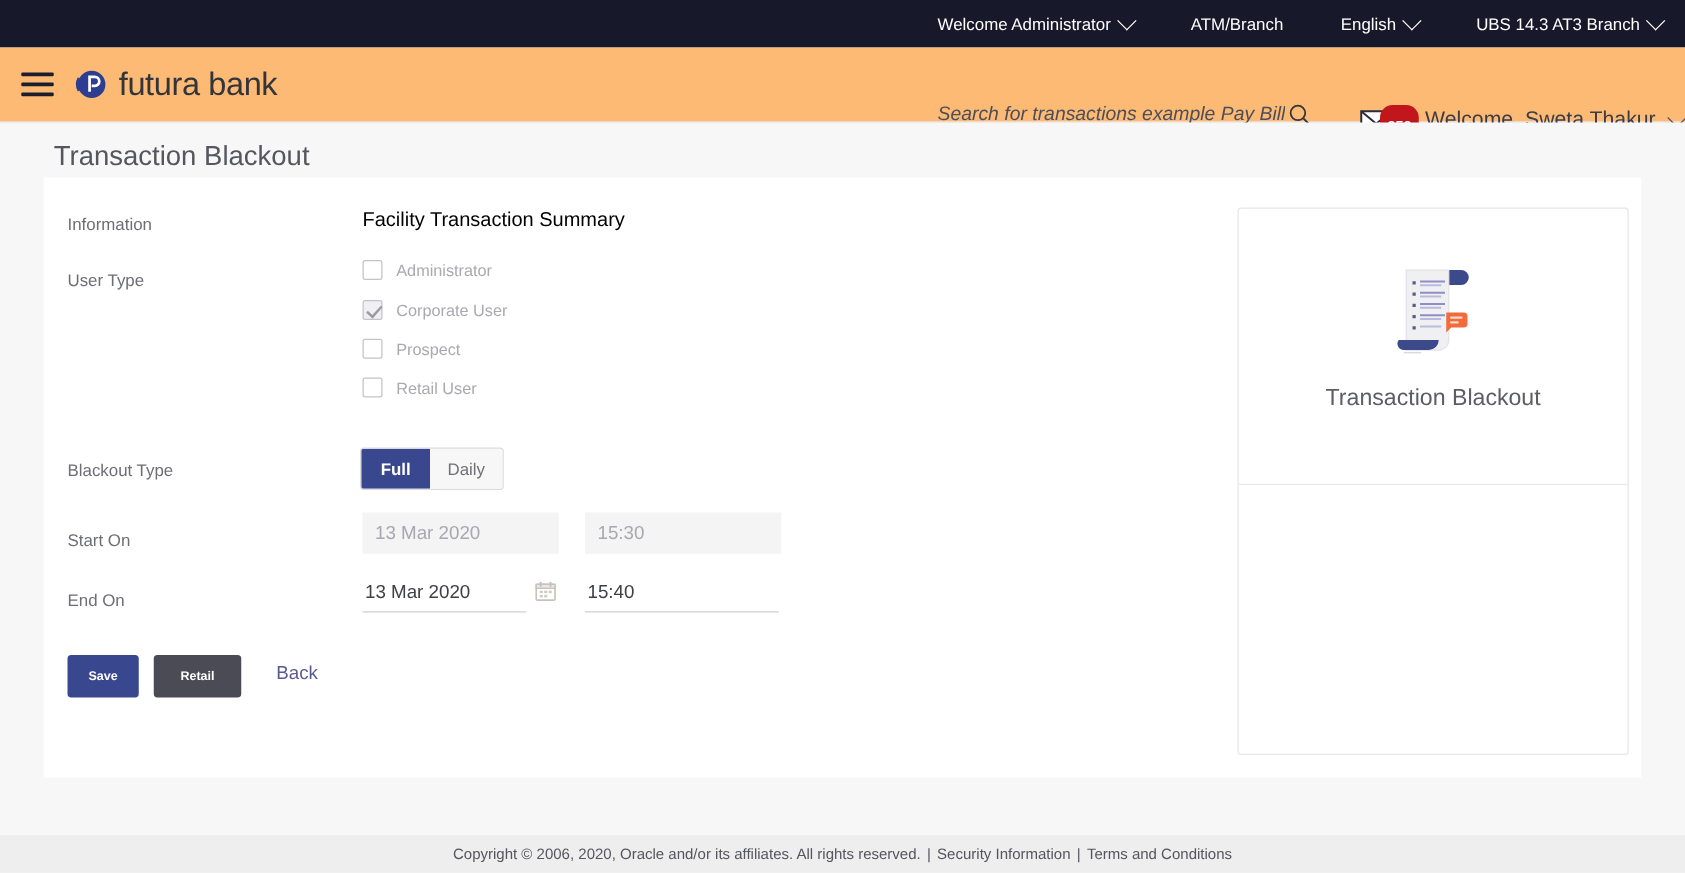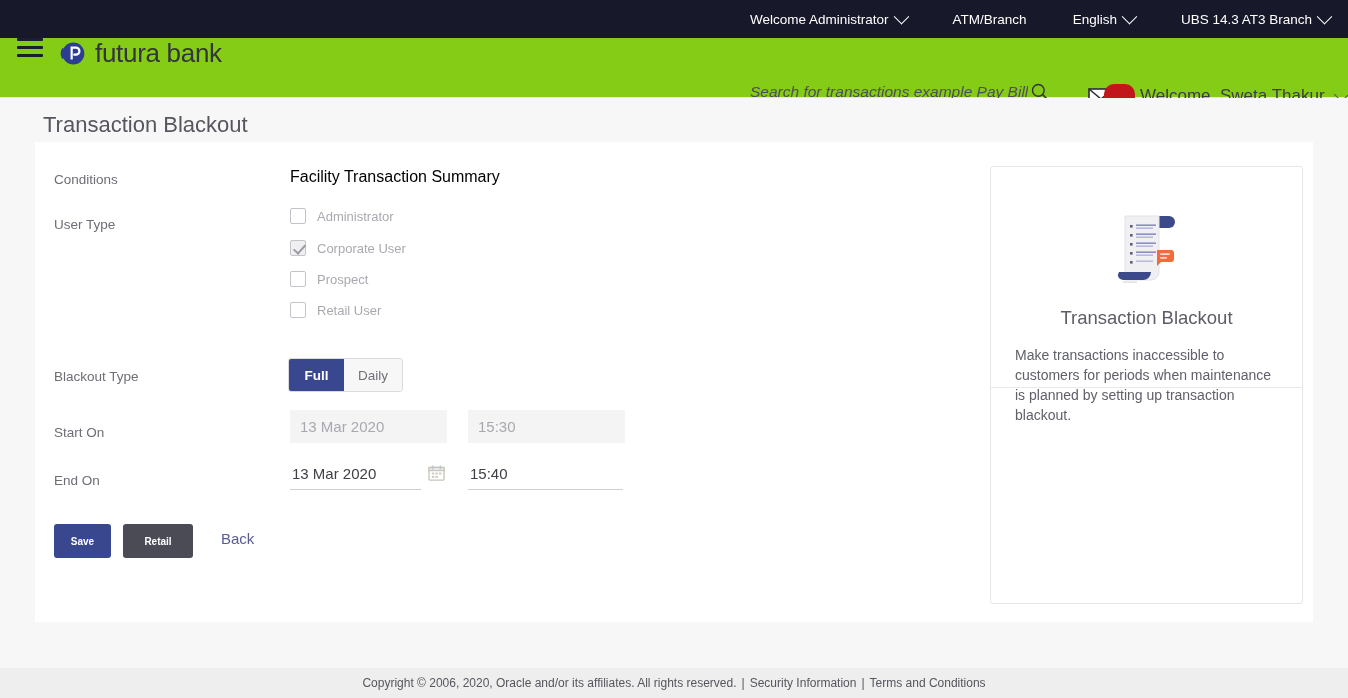--- a/index.html
+++ b/index.html
@@ -34,23 +34,23 @@
     display: inline-block;
     width: 11px; height: 11px;
     border-right: 1.6px solid #ffffff;
     border-bottom: 1.6px solid #ffffff;
     transform: rotate(45deg) translate(-2px,-2px);
   }
 
   
   .header {
     height: 60px;
-    background: #84cc16;
+    background: #fdba74;
     display: flex;
-    align-items: flex-start;
+    align-items: center;
     position: relative;
     border-bottom: 1px solid #e4e4e6;
   }
   .hamburger {
     margin-left: 17px;
     width: 26px; height: 19px;
     display: flex; flex-direction: column; justify-content: space-between;
     cursor: pointer;
   }
   .hamburger span { display:block; height: 2.6px; background: #1c1e2e; border-radius:1px;}
@@ -366,21 +366,21 @@
 </div>
 
 <div class="page">
 
   <div class="page-title">Transaction Blackout</div>
 
   <div class="content-panel">
 
     <div class="form-area">
 
-      <div class="lbl" style="top:30px">Conditions</div>
+      <div class="lbl" style="top:30px">Information</div>
       <div class="val-static" style="top:26px">Facility Transaction Summary</div>
 
       <div class="lbl" style="top:75px">User Type</div>
 
       <div class="cb-row" style="top:66px">
         <span class="cb"></span>
         <span class="cb-label">Administrator</span>
       </div>
       <div class="cb-row" style="top:98px">
         <span class="cb checked"></span>
@@ -444,21 +444,20 @@
           <rect x="25" y="42.4" width="20" height="1.6" fill="#8c8fc4"></rect>
           <rect x="25" y="45.4" width="17" height="1.6" fill="#b9bbde"></rect>
           <rect x="25" y="51.4" width="17" height="1.6" fill="#b9bbde"></rect>
           <path d="M46 41 h14 a3 3 0 0 1 3 3 v6 a3 3 0 0 1 -3 3 h-10 l-4 4 z" fill="#ef6c3d"></path>
           <rect x="49" y="44.2" width="10" height="1.7" rx="0.8" fill="#ffd9c7"></rect>
           <rect x="49" y="48" width="7" height="1.7" rx="0.8" fill="#ffd9c7"></rect>
           <path d="M8 63 h32 a8 8 0 0 1 -8 8 h-20 a5 5 0 0 1 -4 -8 z" fill="#3c4a8c"></path>
           <rect x="12" y="72.5" width="14" height="1.2" fill="#d9d9e0"></rect>
         </svg>
         <div class="info-title">Transaction Blackout</div>
-        <div class="info-desc">Make transactions inaccessible to customers for periods when maintenance is planned by setting up transaction blackout.</div>
       </div>
       <div class="info-sep"></div>
     </div>
 
   </div>
 </div>
 
 <div class="footer">
   <span>Copyright © 2006, 2020, Oracle and/or its affiliates. All rights reserved.</span>
   <span style="margin:0 5px">|</span>

